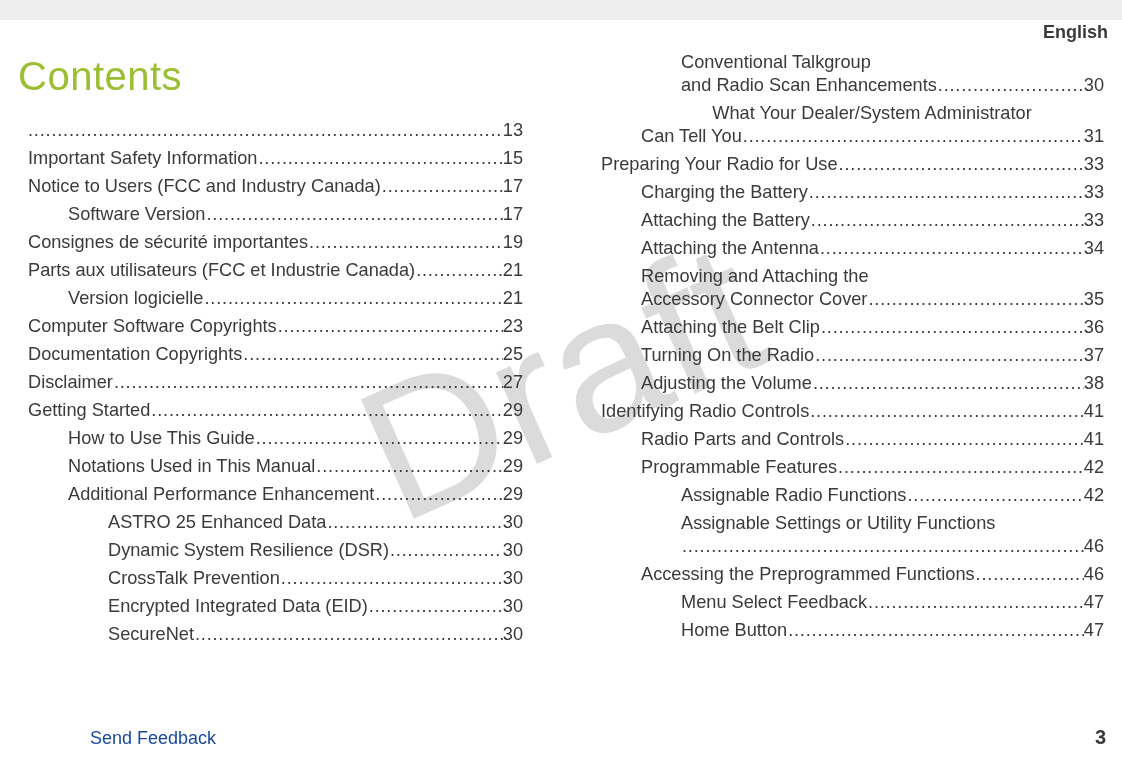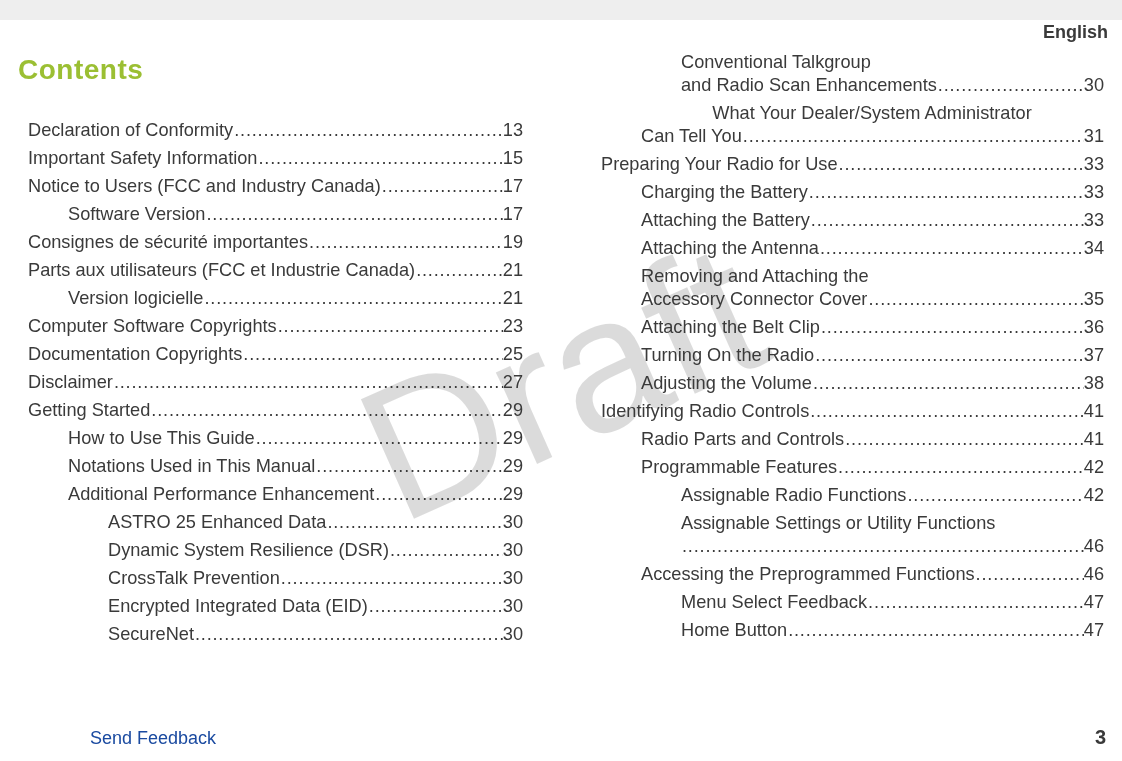--- a/index.html
+++ b/index.html
@@ -25,22 +25,22 @@
     top: 22px;
     right: 14px;
     font-weight: bold;
     font-size: 18px;
     color: #3a3a3a;
   }
   .title {
     position: absolute;
     top: 54px;
     left: 18px;
-    font-size: 28px;
-    font-weight: bold;
+    font-size: 40px;
+    font-weight: normal;
     color: #9bbf33;
     letter-spacing: 0.5px;
   }
   .columns {
     position: absolute;
     top: 52px;
     left: 18px;
     right: 18px;
     bottom: 55px;
     display: flex;
@@ -121,21 +121,20 @@
 
 <div class="page">
   <div class="topbar"></div>
   <div class="header-lang">English</div>
   <div class="title">Contents</div>
   <div class="watermark">Draft</div>
 
   <div class="columns">
     <div class="col left" id="col-left">
         <div class="toc-line ind-0">
-          <span class="label">Declaration of Conformity</span>
           <span class="dots">........................................................................................................................................................................................................</span>
           <span style="color-scheme: unset; forced-color-adjust: unset; mask: unset; math-depth: unset; position: unset; position-anchor: unset; text-size-adjust: unset; appearance: unset; color: unset; font: unset; font-palette: unset; font-synthesis: unset; position-area: unset; text-orientation: unset; text-rendering: unset; text-spacing-trim: unset; -webkit-font-smoothing: unset; -webkit-locale: unset; -webkit-text-orientation: unset; -webkit-writing-mode: unset; writing-mode: unset; zoom: unset; accent-color: unset; place-content: unset; place-items: unset; place-self: unset; alignment-baseline: unset; anchor-name: unset; anchor-scope: unset; animation-composition: unset; animation: unset; app-region: unset; aspect-ratio: unset; backdrop-filter: unset; backface-visibility: unset; background: unset; background-blend-mode: unset; baseline-shift: unset; baseline-source: unset; block-size: unset; border-block: unset; border: unset; border-radius: unset; border-collapse: unset; border-end-end-radius: unset; border-end-start-radius: unset; border-inline: unset; border-start-end-radius: unset; border-start-start-radius: unset; inset: unset; box-decoration-break: unset; box-shadow: unset; box-sizing: unset; break-after: unset; break-before: unset; break-inside: unset; buffered-rendering: unset; caption-side: unset; caret-animation: unset; caret-color: unset; clear: unset; clip: unset; clip-path: unset; clip-rule: unset; color-interpolation: unset; color-interpolation-filters: unset; color-rendering: unset; columns: unset; column-fill: unset; gap: unset; column-rule: unset; column-span: unset; contain: unset; contain-intrinsic-block-size: unset; contain-intrinsic-size: unset; contain-intrinsic-inline-size: unset; container: unset; content: unset; content-visibility: unset; corner-shape: unset; corner-block-end-shape: unset; corner-block-start-shape: unset; counter-increment: unset; counter-reset: unset; counter-set: unset; cursor: unset; cx: unset; cy: unset; d: unset; display: unset; dominant-baseline: unset; dynamic-range-limit: unset; empty-cells: unset; field-sizing: unset; fill: unset; fill-opacity: unset; fill-rule: unset; filter: unset; flex: 0 0 auto; flex-flow: unset; float: unset; flood-color: unset; flood-opacity: unset; grid: unset; grid-area: unset; height: unset; hyphenate-character: unset; hyphenate-limit-chars: unset; hyphens: unset; image-orientation: unset; image-rendering: unset; initial-letter: unset; inline-size: unset; inset-block: unset; inset-inline: unset; interpolate-size: unset; isolation: unset; letter-spacing: unset; lighting-color: unset; line-break: unset; list-style: unset; margin-block: unset; margin: unset; margin-inline: unset; marker: unset; mask-type: unset; math-shift: unset; math-style: unset; max-block-size: unset; max-height: unset; max-inline-size: unset; max-width: unset; min-block-size: unset; min-height: unset; min-inline-size: unset; min-width: unset; mix-blend-mode: unset; object-fit: unset; object-position: unset; object-view-box: unset; offset: unset; opacity: unset; order: unset; orphans: unset; outline: unset; outline-offset: unset; overflow-anchor: unset; overflow-block: unset; overflow-clip-margin: unset; overflow-inline: unset; overflow-wrap: unset; overflow: unset; overlay: unset; overscroll-behavior-block: unset; overscroll-behavior-inline: unset; overscroll-behavior: unset; padding-block: unset; padding: unset; padding-inline: unset; page: unset; page-orientation: unset; paint-order: unset; perspective: unset; perspective-origin: unset; pointer-events: unset; position-try: unset; position-visibility: unset; print-color-adjust: unset; quotes: unset; r: unset; reading-flow: unset; reading-order: unset; resize: unset; rotate: unset; ruby-align: unset; ruby-position: unset; rx: unset; ry: unset; scale: unset; scroll-behavior: unset; scroll-initial-target: unset; scroll-margin-block: unset; scroll-margin: unset; scroll-margin-inline: unset; scroll-marker-group: unset; scroll-padding-block: unset; scroll-padding: unset; scroll-padding-inline: unset; scroll-snap-align: unset; scroll-snap-stop: unset; scroll-snap-type: unset; scroll-target-group: unset; scroll-timeline: unset; scrollbar-color: unset; scrollbar-gutter: unset; scrollbar-width: unset; shape-image-threshold: unset; shape-margin: unset; shape-outside: unset; shape-rendering: unset; size: unset; speak: unset; stop-color: unset; stop-opacity: unset; stroke: unset; stroke-dasharray: unset; stroke-dashoffset: unset; stroke-linecap: unset; stroke-linejoin: unset; stroke-miterlimit: unset; stroke-opacity: unset; stroke-width: unset; tab-size: unset; table-layout: unset; text-align: unset; text-align-last: unset; text-anchor: unset; text-autospace: unset; text-box: unset; text-combine-upright: unset; text-decoration: unset; text-decoration-skip-ink: unset; text-emphasis: unset; text-emphasis-position: unset; text-indent: unset; text-overflow: unset; text-shadow: unset; text-transform: unset; text-underline-offset: unset; text-underline-position: unset; text-wrap: unset; timeline-scope: unset; touch-action: unset; transform: unset; transform-box: unset; transform-origin: unset; transform-style: unset; transition: unset; translate: unset; user-select: unset; vector-effect: unset; vertical-align: unset; view-timeline: unset; view-transition-class: unset; view-transition-group: unset; view-transition-name: unset; visibility: unset; border-spacing: unset; -webkit-box-align: unset; -webkit-box-decoration-break: unset; -webkit-box-direction: unset; -webkit-box-flex: unset; -webkit-box-ordinal-group: unset; -webkit-box-orient: unset; -webkit-box-pack: unset; -webkit-box-reflect: unset; -webkit-line-break: unset; -webkit-line-clamp: unset; -webkit-mask-box-image: unset; -webkit-rtl-ordering: unset; -webkit-ruby-position: unset; -webkit-tap-highlight-color: unset; -webkit-text-combine: unset; -webkit-text-decorations-in-effect: unset; -webkit-text-fill-color: unset; -webkit-text-security: unset; -webkit-text-stroke: unset; -webkit-user-drag: unset; white-space-collapse: unset; widows: unset; width: unset; will-change: unset; word-break: unset; word-spacing: unset; x: unset; y: unset; z-index: unset;">13</span>
         </div>
         <div class="toc-line ind-0">
           <span class="label">Important Safety Information</span>
           <span class="dots">........................................................................................................................................................................................................</span>
           <span style="color-scheme: unset; forced-color-adjust: unset; mask: unset; math-depth: unset; position: unset; position-anchor: unset; text-size-adjust: unset; appearance: unset; color: unset; font: unset; font-palette: unset; font-synthesis: unset; position-area: unset; text-orientation: unset; text-rendering: unset; text-spacing-trim: unset; -webkit-font-smoothing: unset; -webkit-locale: unset; -webkit-text-orientation: unset; -webkit-writing-mode: unset; writing-mode: unset; zoom: unset; accent-color: unset; place-content: unset; place-items: unset; place-self: unset; alignment-baseline: unset; anchor-name: unset; anchor-scope: unset; animation-composition: unset; animation: unset; app-region: unset; aspect-ratio: unset; backdrop-filter: unset; backface-visibility: unset; background: unset; background-blend-mode: unset; baseline-shift: unset; baseline-source: unset; block-size: unset; border-block: unset; border: unset; border-radius: unset; border-collapse: unset; border-end-end-radius: unset; border-end-start-radius: unset; border-inline: unset; border-start-end-radius: unset; border-start-start-radius: unset; inset: unset; box-decoration-break: unset; box-shadow: unset; box-sizing: unset; break-after: unset; break-before: unset; break-inside: unset; buffered-rendering: unset; caption-side: unset; caret-animation: unset; caret-color: unset; clear: unset; clip: unset; clip-path: unset; clip-rule: unset; color-interpolation: unset; color-interpolation-filters: unset; color-rendering: unset; columns: unset; column-fill: unset; gap: unset; column-rule: unset; column-span: unset; contain: unset; contain-intrinsic-block-size: unset; contain-intrinsic-size: unset; contain-intrinsic-inline-size: unset; container: unset; content: unset; content-visibility: unset; corner-shape: unset; corner-block-end-shape: unset; corner-block-start-shape: unset; counter-increment: unset; counter-reset: unset; counter-set: unset; cursor: unset; cx: unset; cy: unset; d: unset; display: unset; dominant-baseline: unset; dynamic-range-limit: unset; empty-cells: unset; field-sizing: unset; fill: unset; fill-opacity: unset; fill-rule: unset; filter: unset; flex: 0 0 auto; flex-flow: unset; float: unset; flood-color: unset; flood-opacity: unset; grid: unset; grid-area: unset; height: unset; hyphenate-character: unset; hyphenate-limit-chars: unset; hyphens: unset; image-orientation: unset; image-rendering: unset; initial-letter: unset; inline-size: unset; inset-block: unset; inset-inline: unset; interpolate-size: unset; isolation: unset; letter-spacing: unset; lighting-color: unset; line-break: unset; list-style: unset; margin-block: unset; margin: unset; margin-inline: unset; marker: unset; mask-type: unset; math-shift: unset; math-style: unset; max-block-size: unset; max-height: unset; max-inline-size: unset; max-width: unset; min-block-size: unset; min-height: unset; min-inline-size: unset; min-width: unset; mix-blend-mode: unset; object-fit: unset; object-position: unset; object-view-box: unset; offset: unset; opacity: unset; order: unset; orphans: unset; outline: unset; outline-offset: unset; overflow-anchor: unset; overflow-block: unset; overflow-clip-margin: unset; overflow-inline: unset; overflow-wrap: unset; overflow: unset; overlay: unset; overscroll-behavior-block: unset; overscroll-behavior-inline: unset; overscroll-behavior: unset; padding-block: unset; padding: unset; padding-inline: unset; page: unset; page-orientation: unset; paint-order: unset; perspective: unset; perspective-origin: unset; pointer-events: unset; position-try: unset; position-visibility: unset; print-color-adjust: unset; quotes: unset; r: unset; reading-flow: unset; reading-order: unset; resize: unset; rotate: unset; ruby-align: unset; ruby-position: unset; rx: unset; ry: unset; scale: unset; scroll-behavior: unset; scroll-initial-target: unset; scroll-margin-block: unset; scroll-margin: unset; scroll-margin-inline: unset; scroll-marker-group: unset; scroll-padding-block: unset; scroll-padding: unset; scroll-padding-inline: unset; scroll-snap-align: unset; scroll-snap-stop: unset; scroll-snap-type: unset; scroll-target-group: unset; scroll-timeline: unset; scrollbar-color: unset; scrollbar-gutter: unset; scrollbar-width: unset; shape-image-threshold: unset; shape-margin: unset; shape-outside: unset; shape-rendering: unset; size: unset; speak: unset; stop-color: unset; stop-opacity: unset; stroke: unset; stroke-dasharray: unset; stroke-dashoffset: unset; stroke-linecap: unset; stroke-linejoin: unset; stroke-miterlimit: unset; stroke-opacity: unset; stroke-width: unset; tab-size: unset; table-layout: unset; text-align: unset; text-align-last: unset; text-anchor: unset; text-autospace: unset; text-box: unset; text-combine-upright: unset; text-decoration: unset; text-decoration-skip-ink: unset; text-emphasis: unset; text-emphasis-position: unset; text-indent: unset; text-overflow: unset; text-shadow: unset; text-transform: unset; text-underline-offset: unset; text-underline-position: unset; text-wrap: unset; timeline-scope: unset; touch-action: unset; transform: unset; transform-box: unset; transform-origin: unset; transform-style: unset; transition: unset; translate: unset; user-select: unset; vector-effect: unset; vertical-align: unset; view-timeline: unset; view-transition-class: unset; view-transition-group: unset; view-transition-name: unset; visibility: unset; border-spacing: unset; -webkit-box-align: unset; -webkit-box-decoration-break: unset; -webkit-box-direction: unset; -webkit-box-flex: unset; -webkit-box-ordinal-group: unset; -webkit-box-orient: unset; -webkit-box-pack: unset; -webkit-box-reflect: unset; -webkit-line-break: unset; -webkit-line-clamp: unset; -webkit-mask-box-image: unset; -webkit-rtl-ordering: unset; -webkit-ruby-position: unset; -webkit-tap-highlight-color: unset; -webkit-text-combine: unset; -webkit-text-decorations-in-effect: unset; -webkit-text-fill-color: unset; -webkit-text-security: unset; -webkit-text-stroke: unset; -webkit-user-drag: unset; white-space-collapse: unset; widows: unset; width: unset; will-change: unset; word-break: unset; word-spacing: unset; x: unset; y: unset; z-index: unset;">15</span>
         </div>
         <div class="toc-line ind-0">
           <span class="label">Notice to Users (FCC and Industry Canada)</span>

